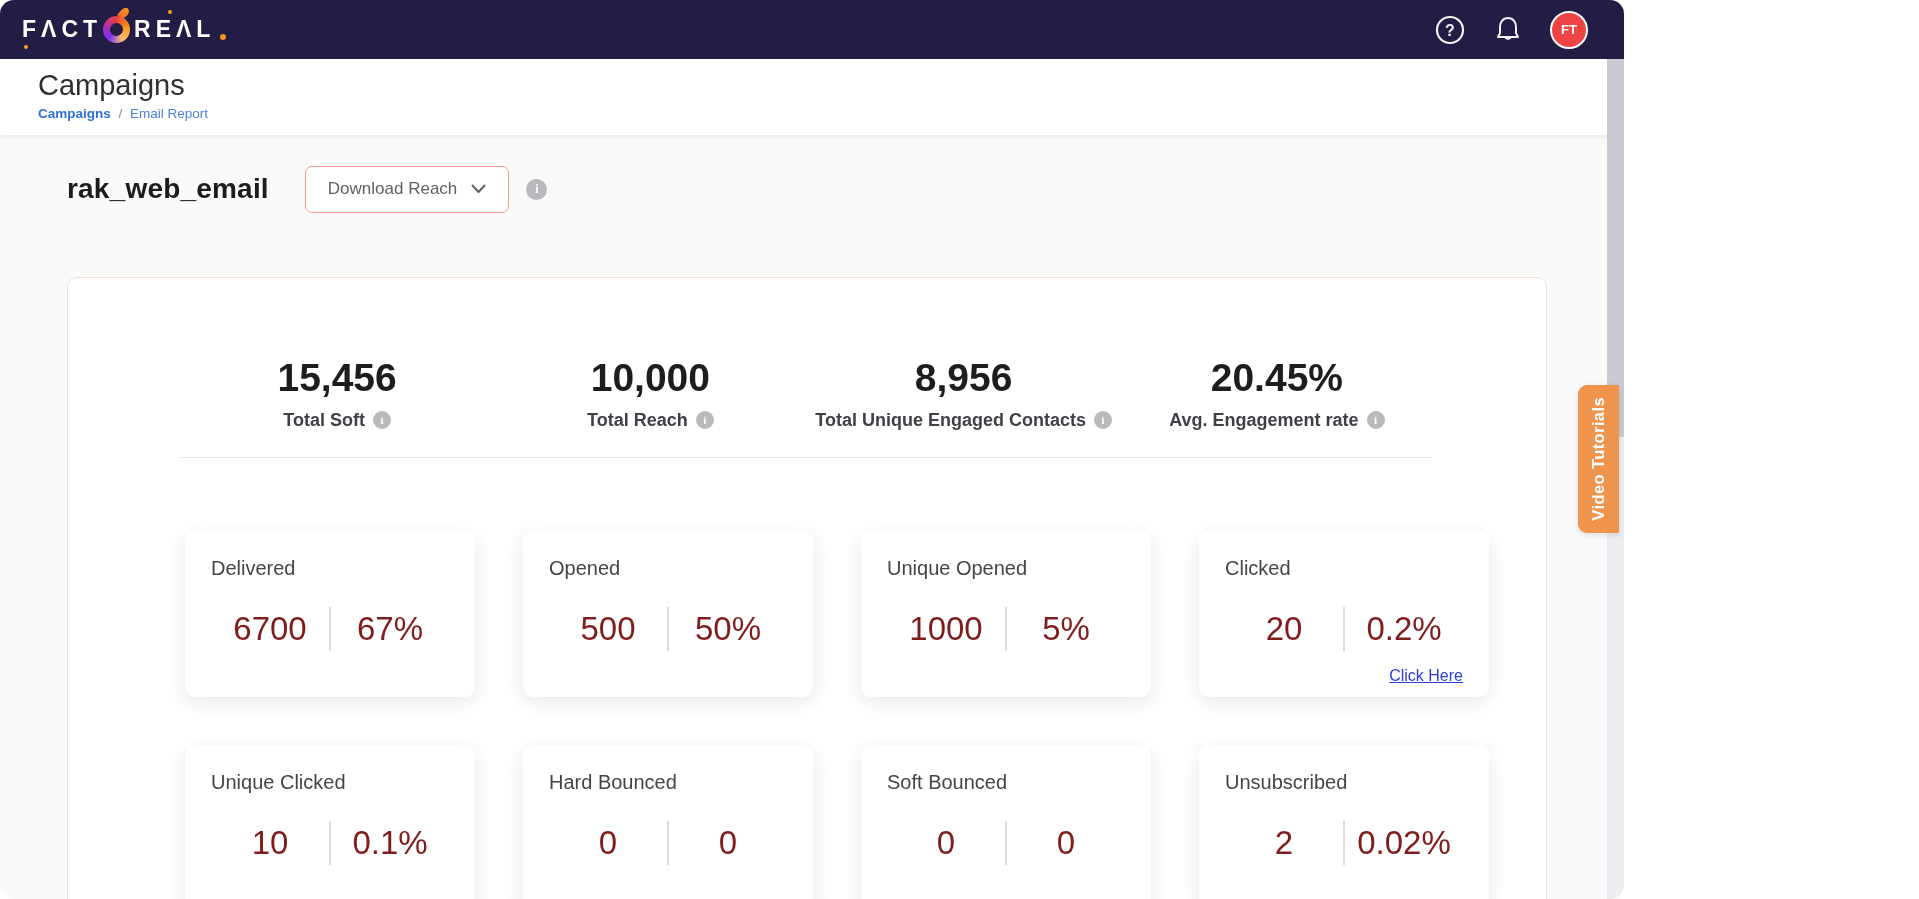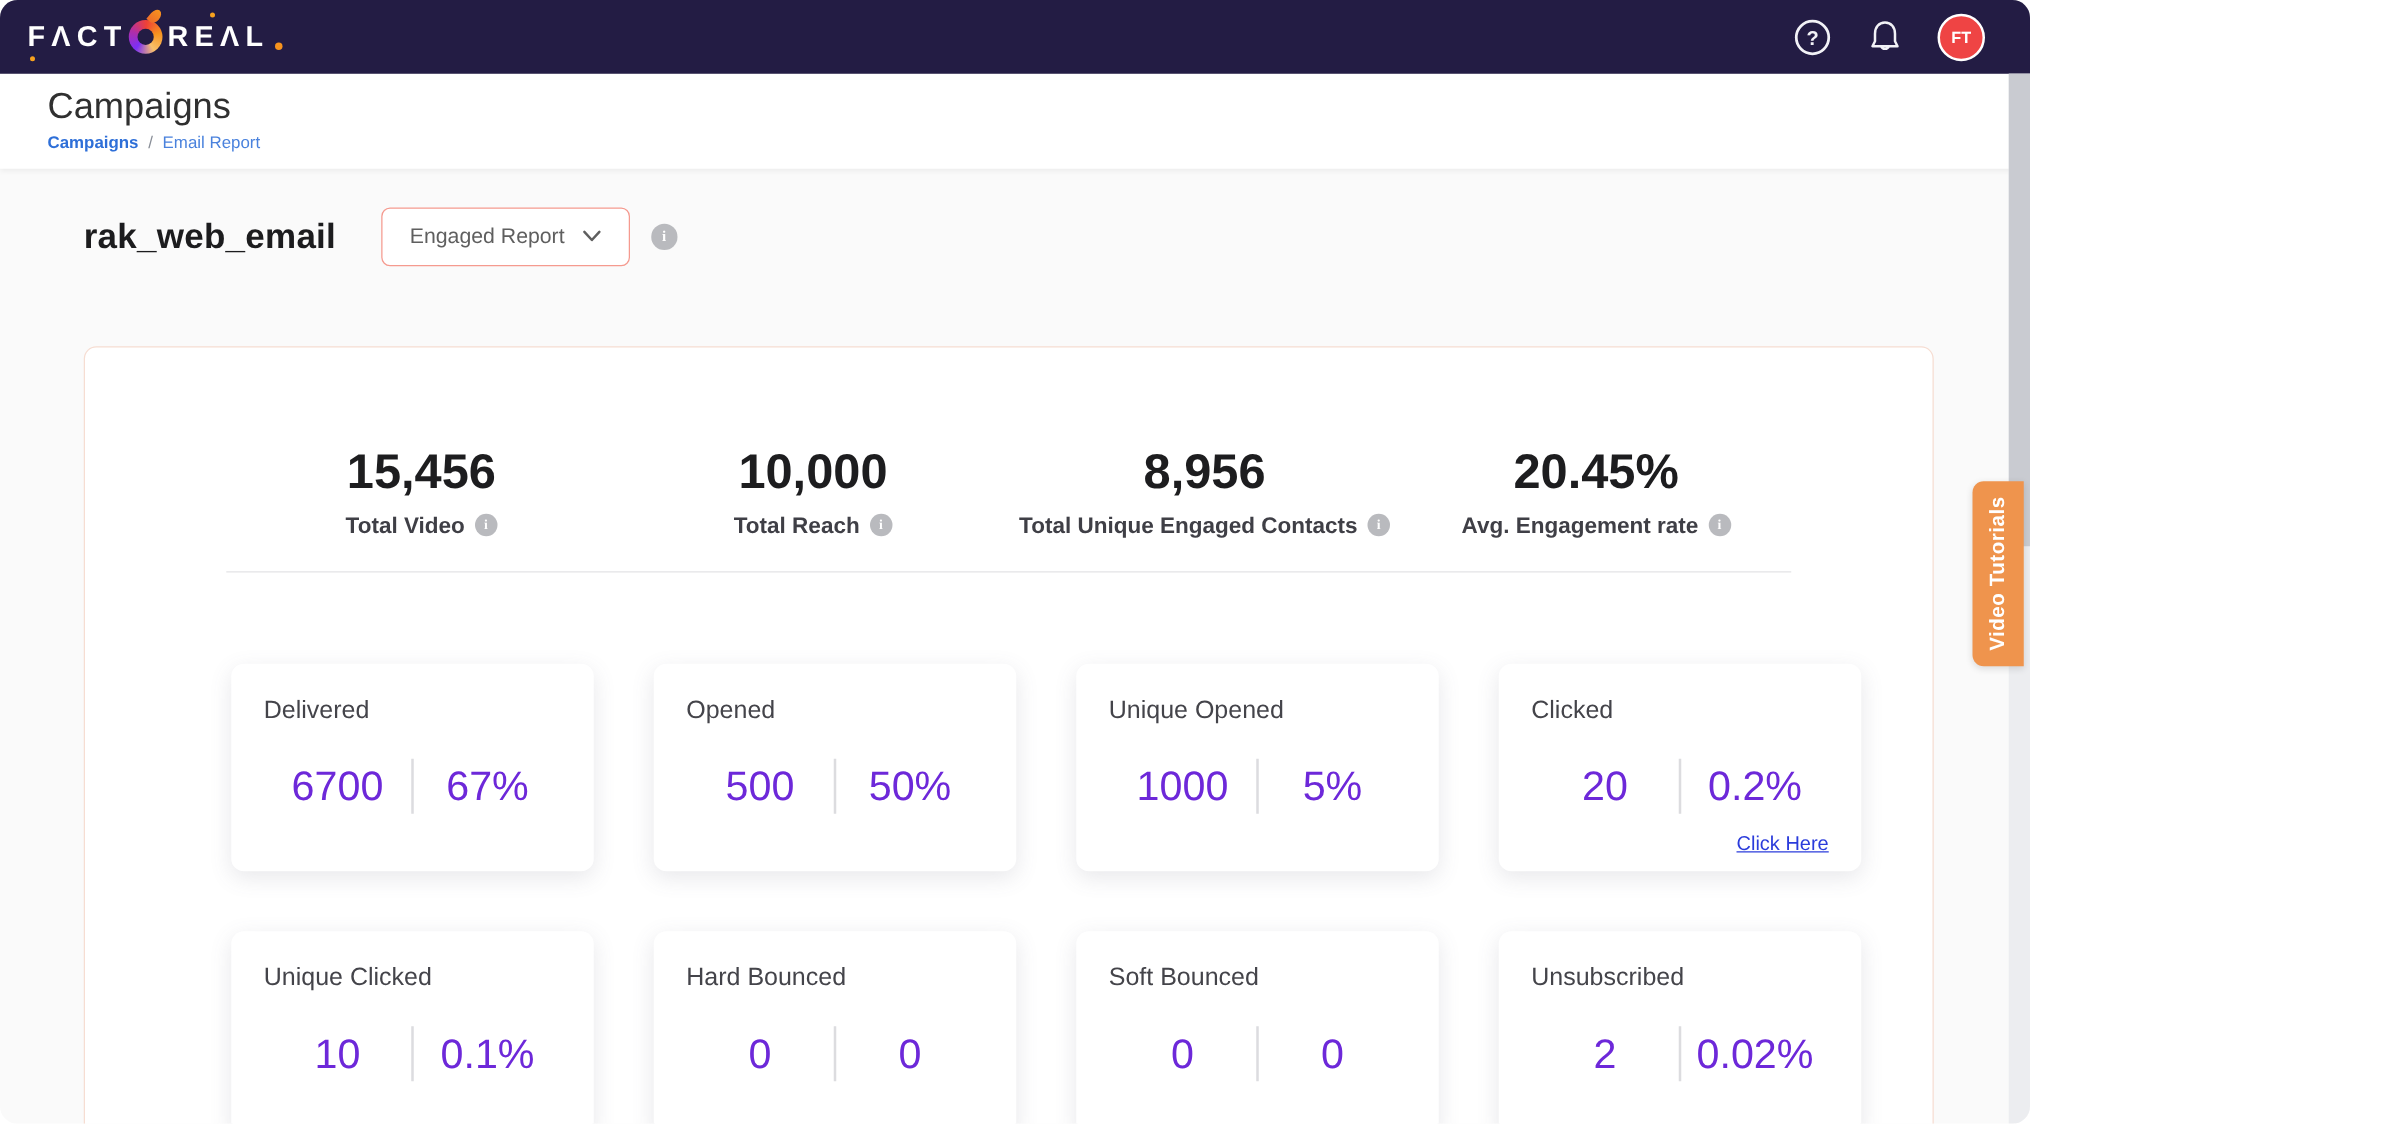--- a/index.html
+++ b/index.html
@@ -96,21 +96,21 @@
   .cards-grid {
     margin:73px 0 0 117px; display:grid;
     grid-template-columns:repeat(4, 290px); column-gap:34px; row-gap:25px;gap:48px;
   }
   .metric-card {
     position:relative; width:290px; height:166px; background:#ffffff; border-radius:10px;
     box-shadow:0 5px 18px rgba(90,90,110,0.14); padding:26px 26px 0 26px;
   }
   .card-label { font-size:20px; color:#44444a; }
   .card-values { display:flex; align-items:center; margin-top:27px; }
-  .card-count, .card-rate { flex:1; text-align:center; font-size:33px; color:#6d28d9; }
+  .card-count, .card-rate { flex:1; text-align:center; font-size:33px; color:#7f1d1d; }
   .card-divider { width:2px; height:44px; background:#dcdcdf; }
   .card-link {
     position:absolute; right:26px; bottom:12px; font-size:16px; color:#2b3cdb;
     text-decoration:underline; cursor:pointer;
   }
 
   
   .scrollbar-track {
     position:absolute; top:59px; right:0; width:17px; bottom:0; background:#ecedf0; z-index:6;
   }
@@ -166,35 +166,35 @@
       <span class="crumb-sep">/</span>
       <span class="crumb-link">Email Report</span>
     </div>
   </div>
 
   <div class="content">
 
     <div class="report-head">
       <span class="report-name">rak_web_email</span>
       <button class="download-btn">
-        <span>Engaged Report</span>
+        <span>Download Reach</span>
         <svg width="15" height="10" viewBox="0 0 15 10">
           <polyline points="1.5,1.5 7.5,8 13.5,1.5" fill="none" stroke="#5f5f5f" stroke-width="2" stroke-linecap="round" stroke-linejoin="round"></polyline>
         </svg>
       </button>
       <span class="info-dot lg">i</span>
     </div>
 
     <div class="panel">
 
       <div class="stats-row">
         <div class="stat">
           <div class="stat-value">15,456</div>
           <div class="stat-label-row">
-            <span class="stat-label">Total Video</span>
+            <span class="stat-label">Total Soft</span>
             <span class="info-dot">i</span>
           </div>
         </div>
         <div class="stat-divider"></div>
         <div class="stat">
           <div class="stat-value">10,000</div>
           <div class="stat-label-row">
             <span class="stat-label">Total Reach</span>
             <span class="info-dot">i</span>
           </div>

